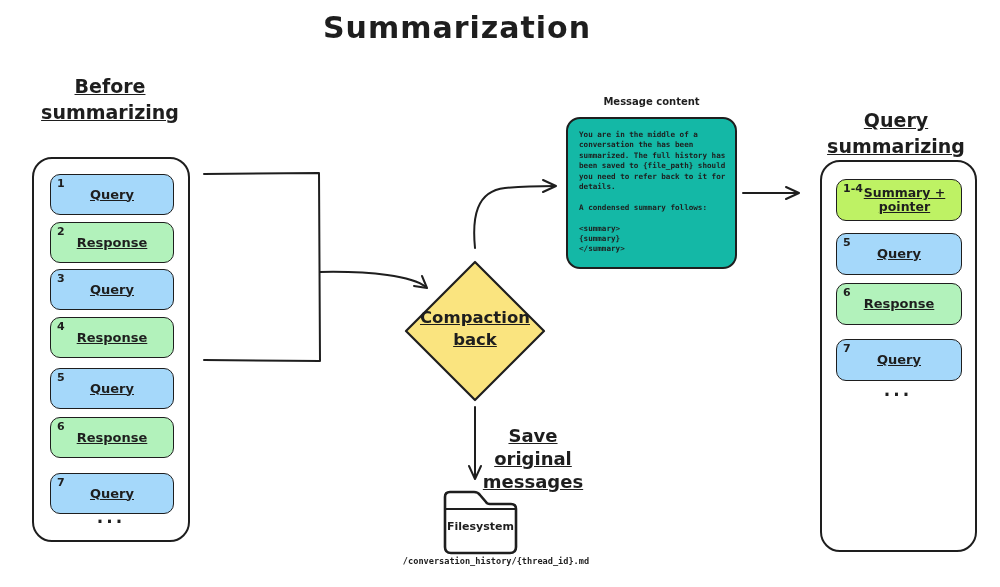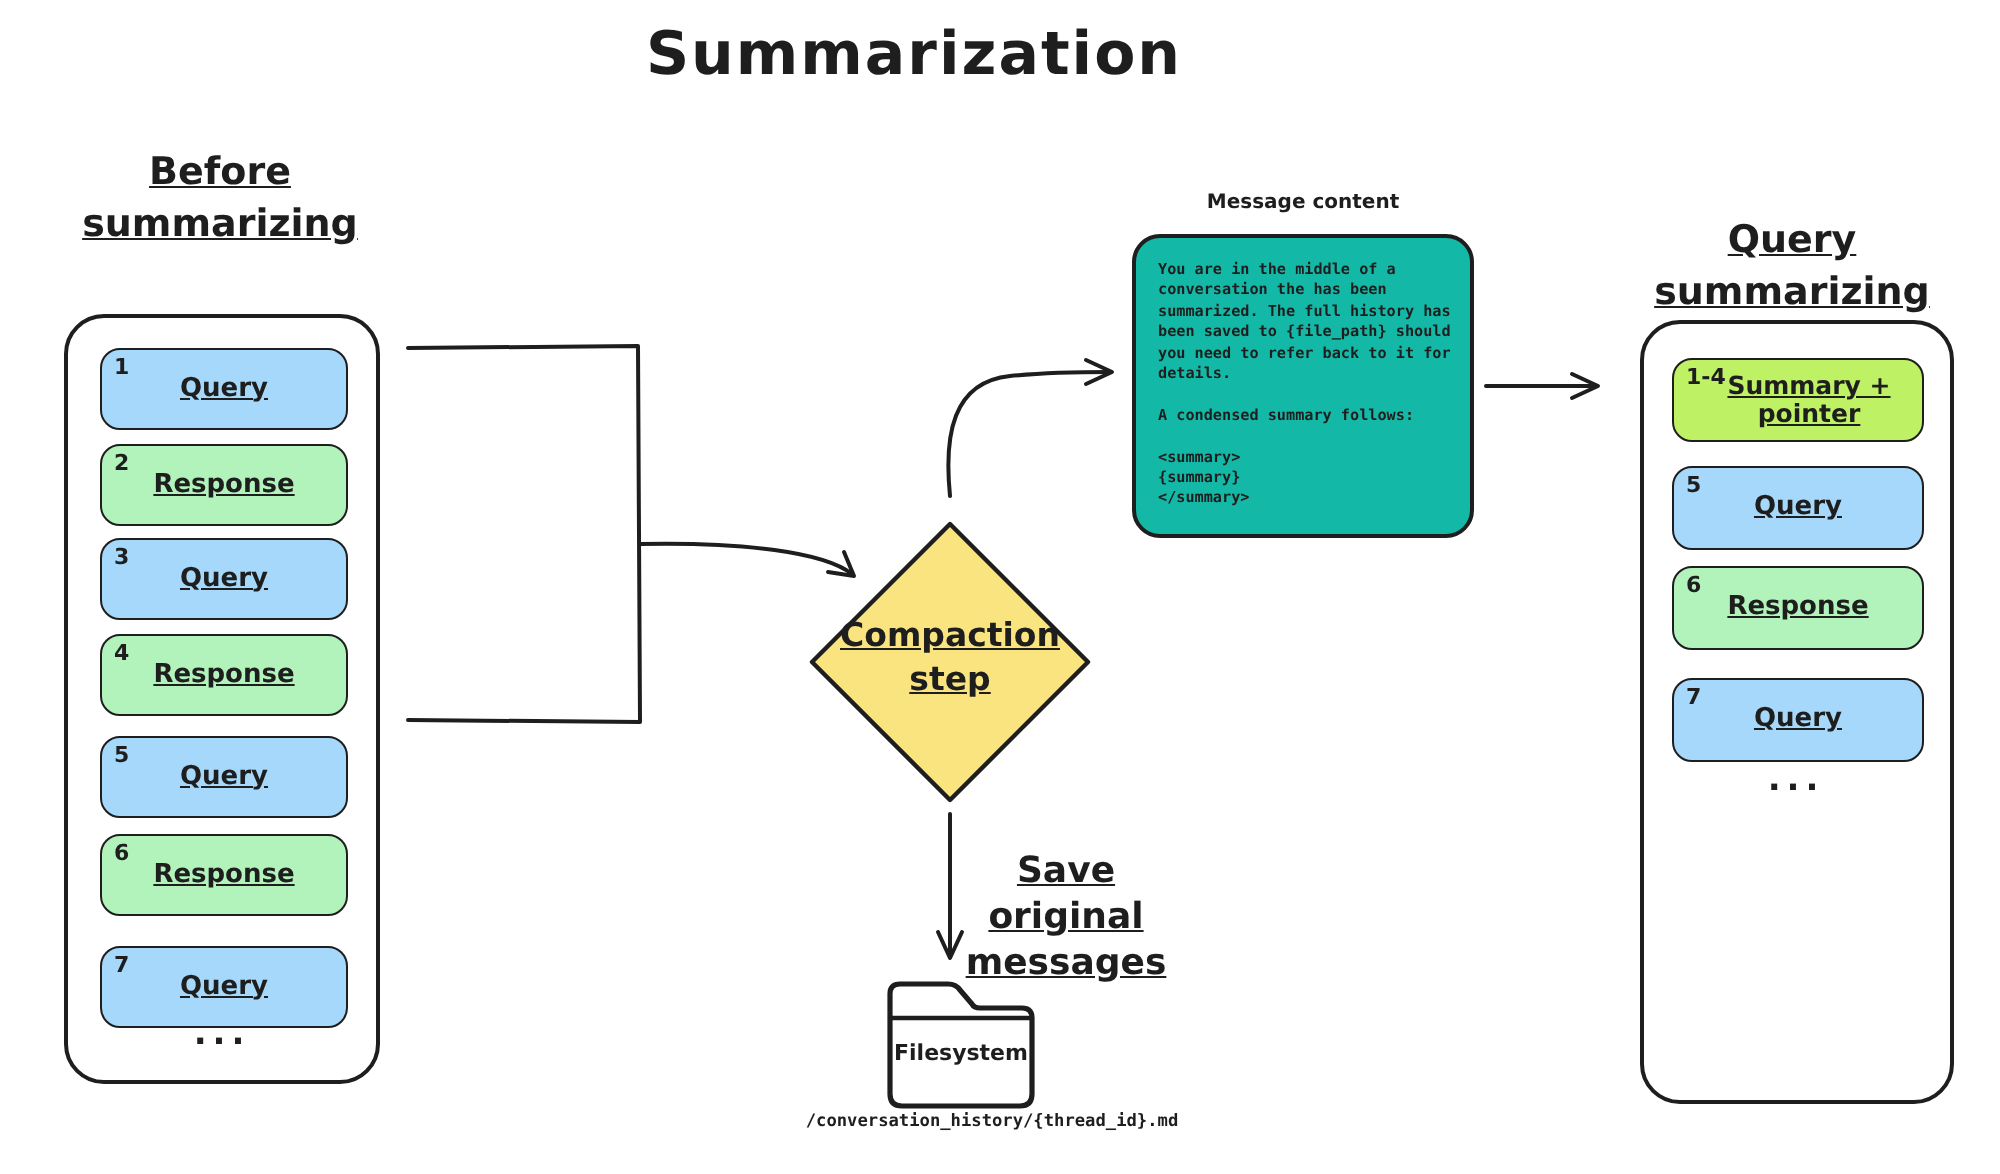--- a/index.html
+++ b/index.html
@@ -172,21 +172,21 @@
 details.
 
 A condensed summary follows:
 
 &lt;summary&gt;
 {summary}
 &lt;/summary&gt;</div>
   </div>
 
   <div class="abs diamond-label pre">Compaction
-step</div>
+back</div>
 
   <div class="abs save-label pre">Save original
 messages</div>
 
   <div class="abs folder-label">Filesystem</div>
   <div class="abs path-label">/conversation_history/{thread_id}.md</div>
 
 </div>
 
 </body></html>

